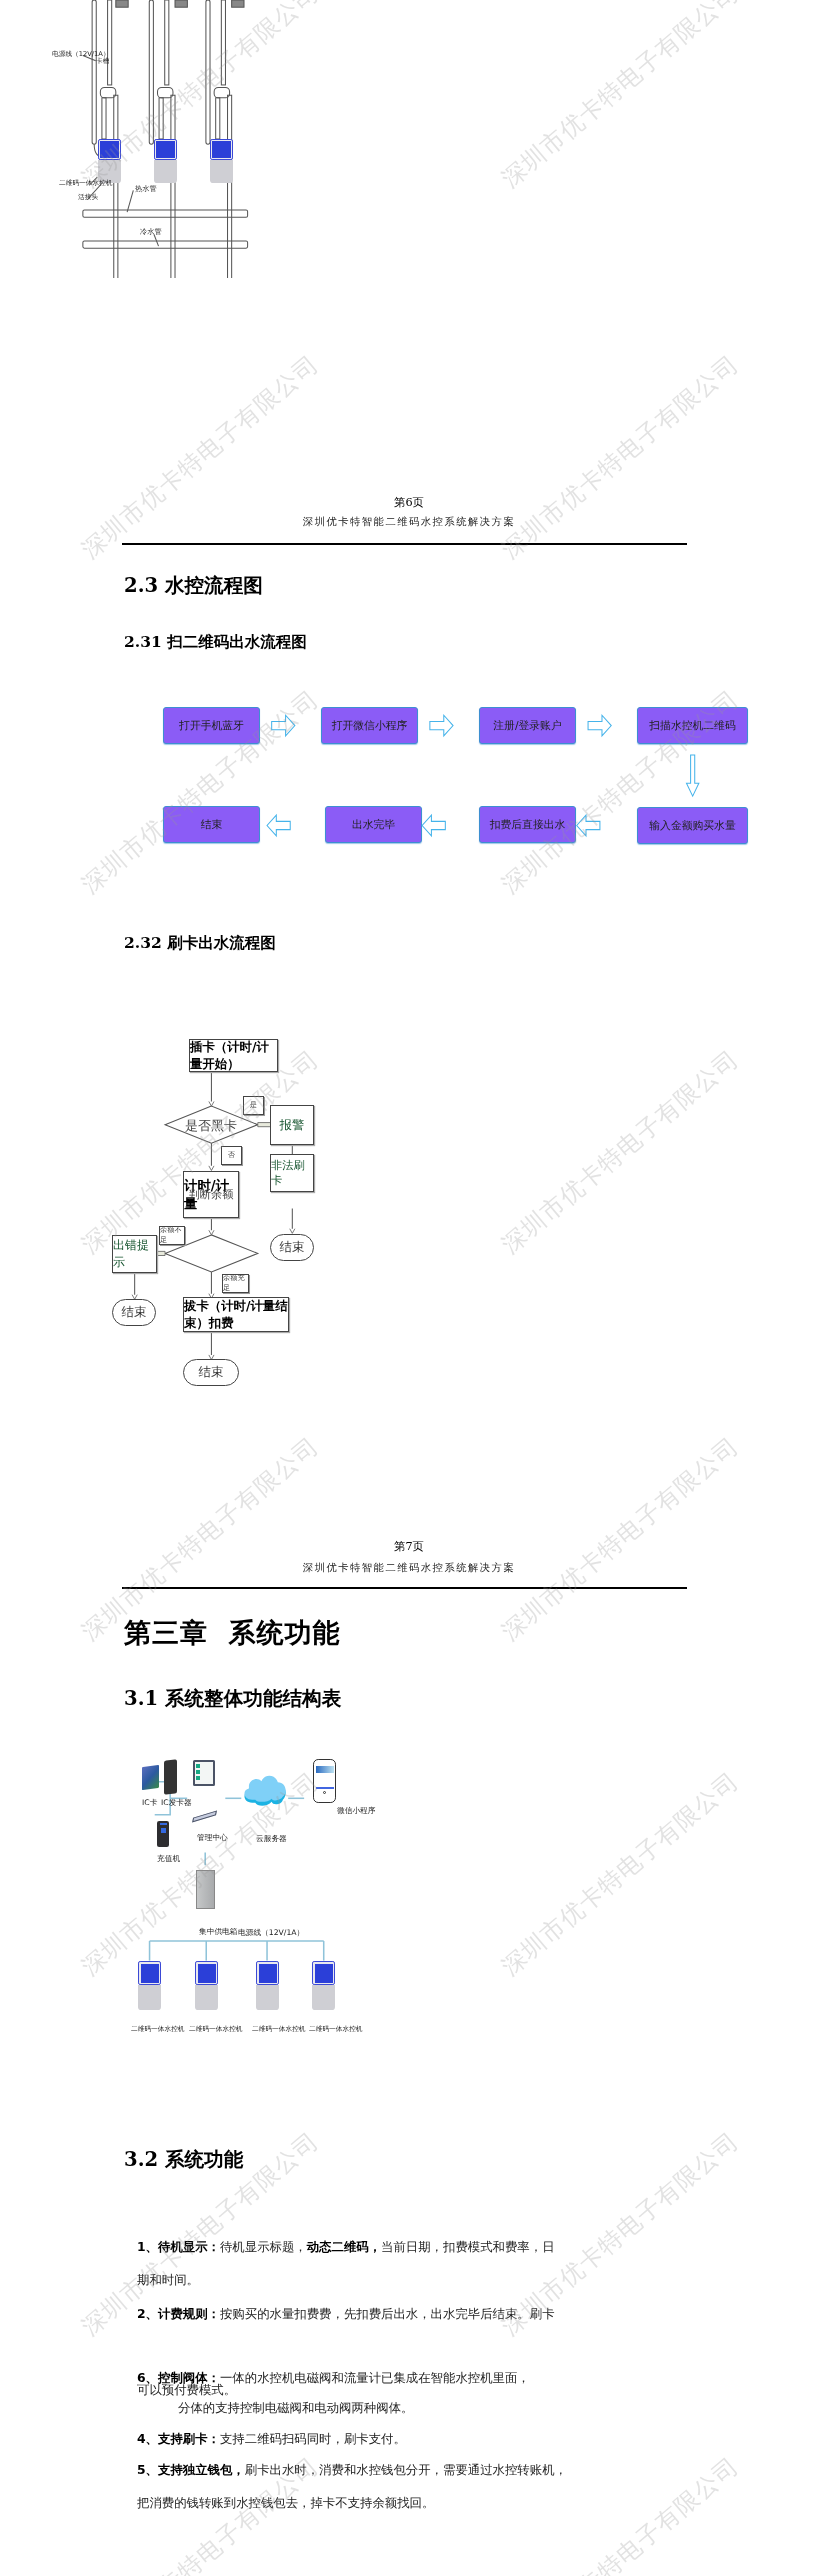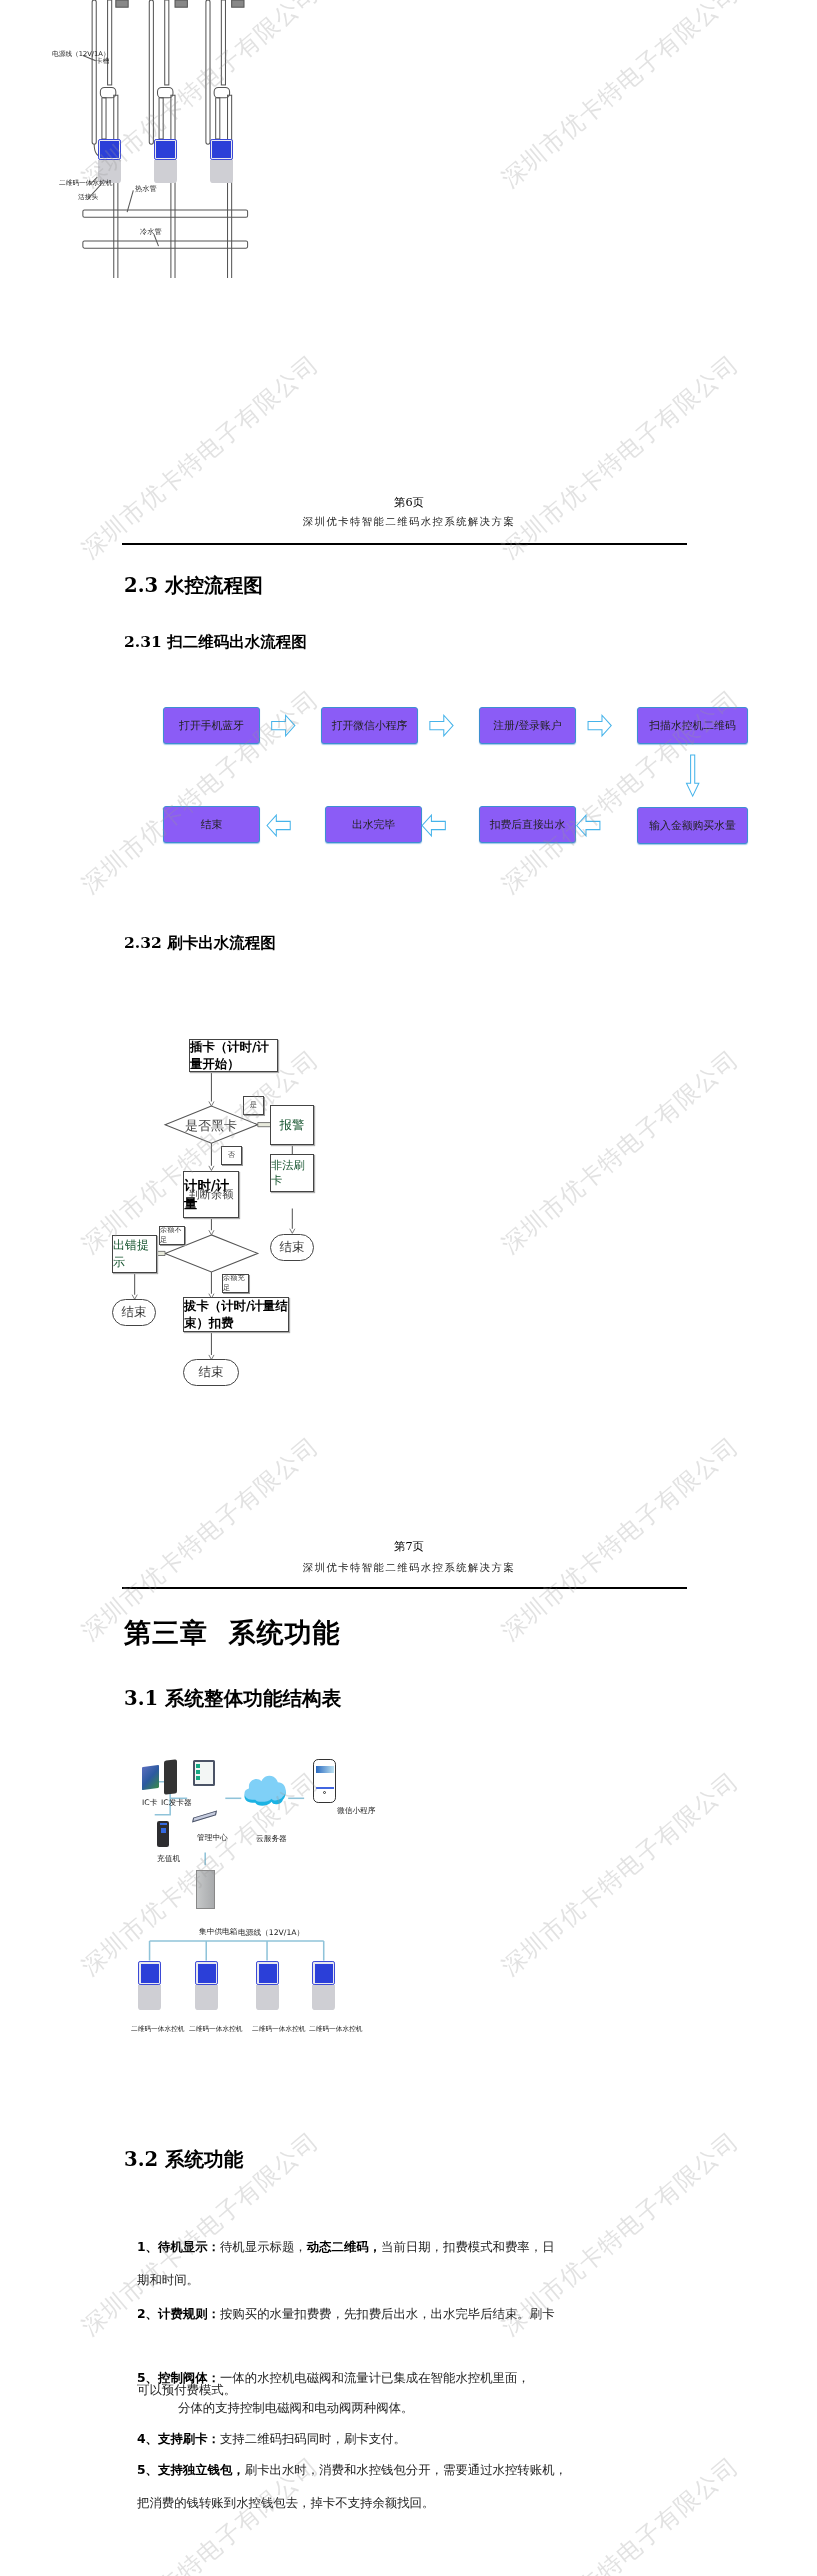--- a/index.html
+++ b/index.html
@@ -272,21 +272,21 @@
     <b>1、待机显示：</b><span>待机显示标题，</span><b>动态二维码，</b><span>当前日期，扣费模式和费率，日</span>
   </div>
   <div class="para" style="top:2272px;">期和时间。</div>
 
   <div class="para" style="top:2306px;">
     <b>2、计费规则：</b><span>按购买的水量扣费费，先扣费后出水，出水完毕后结束。刷卡</span>
   </div>
   <div class="para" style="top:2338px;margin-top:44px;">可以预付费模式。</div>
 
   <div class="para" style="top:2370px;">
-    <b>5、控制阀体：</b><span>一体的水控机电磁阀和流量计已集成在智能水控机里面，</span>
+    <b>6、控制阀体：</b><span>一体的水控机电磁阀和流量计已集成在智能水控机里面，</span>
   </div>
   <div class="para" style="top:2400px;left:178px;">分体的支持控制电磁阀和电动阀两种阀体。</div>
 
   <div class="para" style="top:2431px;">
     <b>4、支持刷卡：</b><span>支持二维码扫码同时，刷卡支付。</span>
   </div>
 
   <div class="para" style="top:2462px;">
     <b>5、支持独立钱包，</b><span>刷卡出水时，消费和水控钱包分开，需要通过水控转账机，</span>
   </div>

